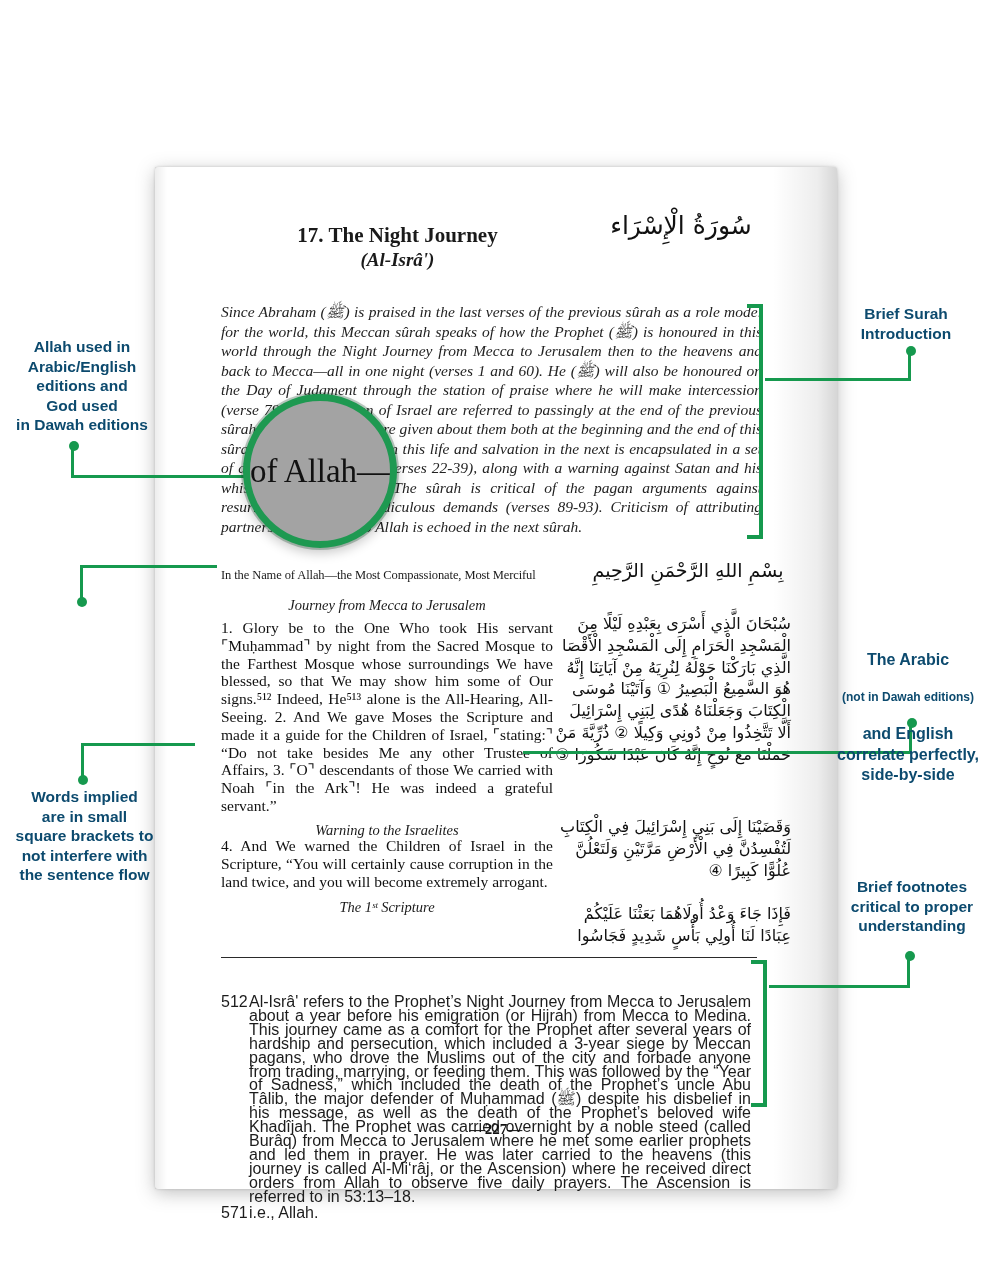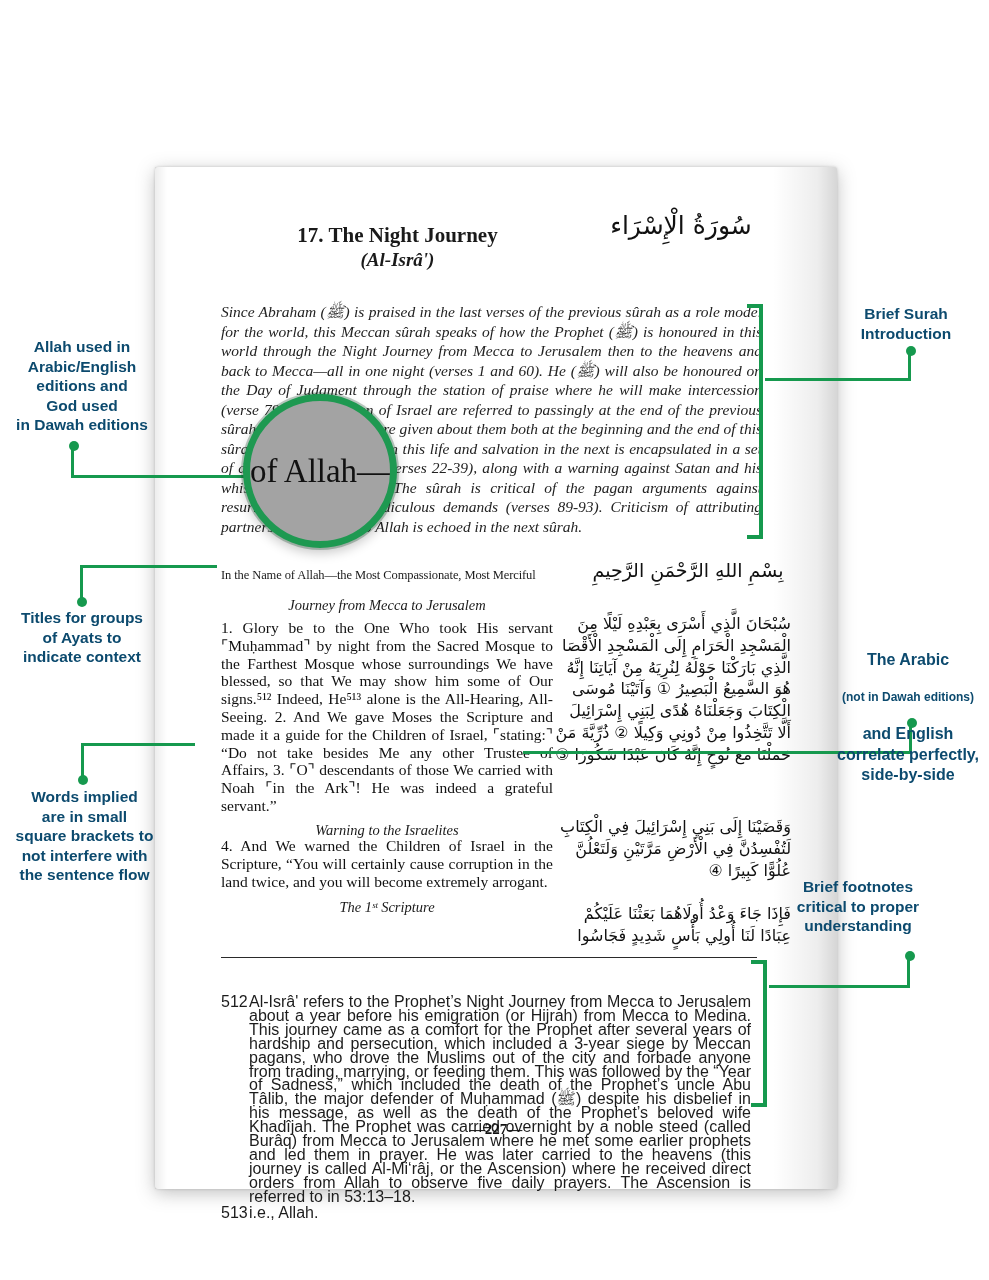--- a/index.html
+++ b/index.html
@@ -84,21 +84,21 @@
     <div class="abs v-ar" style="top:649px;">وَقَضَيْنَا إِلَى بَنِي إِسْرَائِيلَ فِي الْكِتَابِ لَتُفْسِدُنَّ فِي الْأَرْضِ مَرَّتَيْنِ وَلَتَعْلُنَّ عُلُوًّا كَبِيرًا ④</div>
     <div class="abs v-ar" style="top:736px;">فَإِذَا جَاءَ وَعْدُ أُولَاهُمَا بَعَثْنَا عَلَيْكُمْ عِبَادًا لَنَا أُولِي بَأْسٍ شَدِيدٍ فَجَاسُوا</div>
 
     <div class="abs fn-sep"></div>
     <div class="abs footnotes">
       <div class="footnote">
         <span class="fn-num">512</span>
         <span>Al-Isrâ' refers to the Prophet’s Night Journey from Mecca to Jerusalem about a year before his emigration (or Hijrah) from Mecca to Medina. This journey came as a comfort for the Prophet after several years of hardship and persecution, which included a 3-year siege by Meccan pagans, who drove the Muslims out of the city and forbade anyone from trading, marrying, or feeding them. This was followed by the “Year of Sadness,” which included the death of the Prophet’s uncle Abu Ṭâlib, the major defender of Muḥammad (ﷺ) despite his disbelief in his message, as well as the death of the Prophet’s beloved wife Khadîjah. The Prophet was carried overnight by a noble steed (called Burâq) from Mecca to Jerusalem where he met some earlier prophets and led them in prayer. He was later carried to the heavens (this journey is called Al-Mi‘râj, or the Ascension) where he received direct orders from Allah to observe five daily prayers. The Ascension is referred to in 53:13–18.</span>
       </div>
       <div class="footnote">
-        <span class="fn-num">513</span>
+        <span class="fn-num">571</span>
         <span>i.e., Allah.</span>
       </div>
     </div>
     <div class="abs bracket bracket-foot"></div>
 
     <div class="abs page-num">—227—</div>
   </div>
 
   <div class="gdot" style="left:69px;top:441px;"></div>
   <div class="gline" style="left:71px;top:448px;width:3px;height:30px;"></div>
@@ -126,34 +126,31 @@
 
   <div class="magnifier mag1">
     <div class="mag-text">of Allah—</div>
   </div>
 
   <div class="ann" style="left:6px;top:337px;width:152px;">Allah used in
 Arabic/English
 editions and
 God used
 in Dawah editions</div>
-  <div class="ann" style="left:6px;top:608px;width:152px;">Titles for groups
-of Ayats to
-indicate context</div>
   <div class="ann" style="left:2px;top:787px;width:165px;">Words implied
 are in small
 square brackets to
 not interfere with
 the sentence flow</div>
   <div class="ann" style="left:830px;top:304px;width:152px;">Brief Surah
 Introduction</div>
   <div class="ann" style="left:828px;top:630px;width:160px;">
     <div class="ann-mid">The Arabic</div>
     <div class="ann-small">(not in Dawah editions)</div>
     <div class="ann-mid">and English
 correlate perfectly,
 side-by-side</div>
   </div>
-  <div class="ann" style="left:782px;top:877px;width:152px;">Brief footnotes
+  <div class="ann" style="left:836px;top:877px;width:152px;">Brief footnotes
 critical to proper
 understanding</div>
 
 </div>
 
 </body></html>

